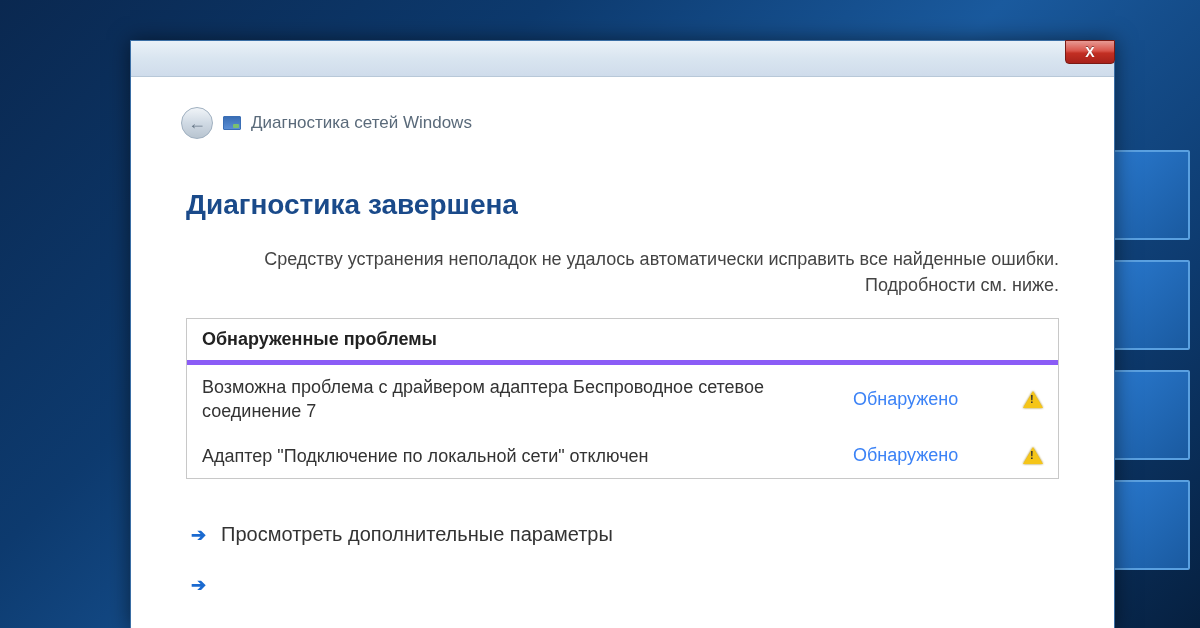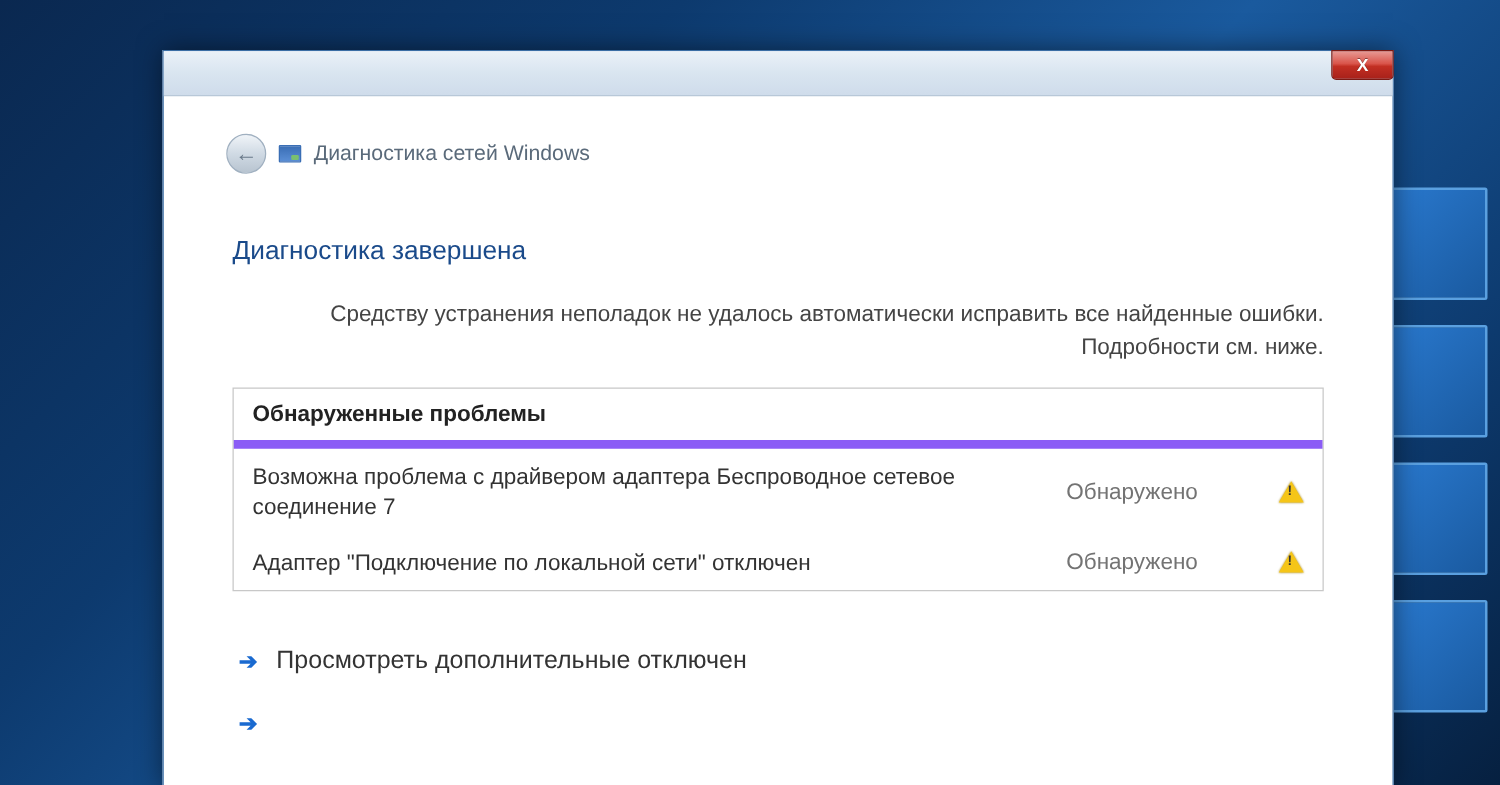--- a/index.html
+++ b/index.html
@@ -54,36 +54,36 @@
   .app-icon {
     width: 18px; height: 14px;
     background: linear-gradient(to bottom, #3a6eb5 0%, #5a8ed5 100%);
     border: 1px solid #3a6eb5;
     border-radius: 1px;
     position: relative;
   }
   .app-icon::after{content:"";position:absolute;bottom:1px;right:1px;width:6px;height:4px;background:#7ac070;border-radius:1px;}
   .app-title { color: #5a6a7a; font-size: 17px; }
   .content { padding: 20px 55px 0 55px; }
-  .heading { color: #1a4a8a; font-size: 21px; font-weight: 400; margin: 20px 0 25px; }
+  .heading { color: #1a4a8a; font-size: 28px; font-weight: 700; margin: 20px 0 25px; }
   .subtext { color: #444; font-size: 18px; line-height: 1.45; margin-bottom: 20px; text-align: right; }
   .problems-box {
     border: 1px solid #c8c8c8; padding: 0;
   }
   .problems-header {
     font-weight: 600; font-size: 18px; color: #222;
-    padding: 10px 15px; border-bottom: 7px solid #8b5cf6;
+    padding: 10px 15px; border-bottom: 5px solid #8b5cf6;
   }
   .problem-row {
     display: flex; align-items: center;
     padding: 10px 15px;
     font-size: 18px; color: #333;
   }
   .problem-desc { flex: 1; line-height: 1.35; padding-right: 20px;}
-  .problem-status { width: 160px; color: #737373; }
+  .problem-status { width: 160px; color: #3b82f6; }
   .warn-icon {
     width: 0; height: 0; 
     border-left: 10px solid transparent;
     border-right: 10px solid transparent;
     border-bottom: 17px solid #f5c518;
     position: relative;
     margin-left: 10px;
     filter: drop-shadow(0 0 1px #a08010);
   }
   .warn-icon::after{content:"!";position:absolute;left:-3px;top:2px;font-size:11px;font-weight:bold;color:#333;}
@@ -136,20 +136,20 @@
       <div class="problem-row">
         <div class="problem-desc">Адаптер "Подключение по локальной сети" отключен</div>
         <div class="problem-status">Обнаружено</div>
         <div class="warn-icon"></div>
       </div>
     </div>
 
     <div class="action-list">
       <div class="action-item">
         <span class="arrow-icon">➔</span>
-        <span>Просмотреть дополнительные отключен</span>
+        <span>Просмотреть дополнительные параметры</span>
       </div>
       <div class="action-item">
         <span class="arrow-icon">➔</span>
       </div>
     </div>
   </div>
 </div>
 
 </body></html>

